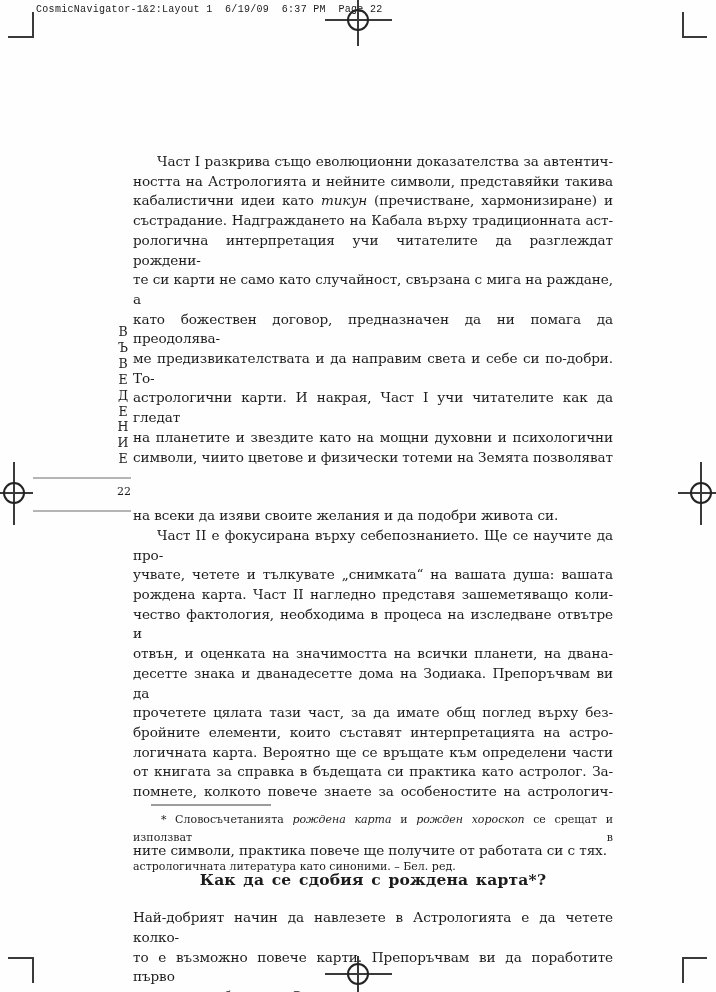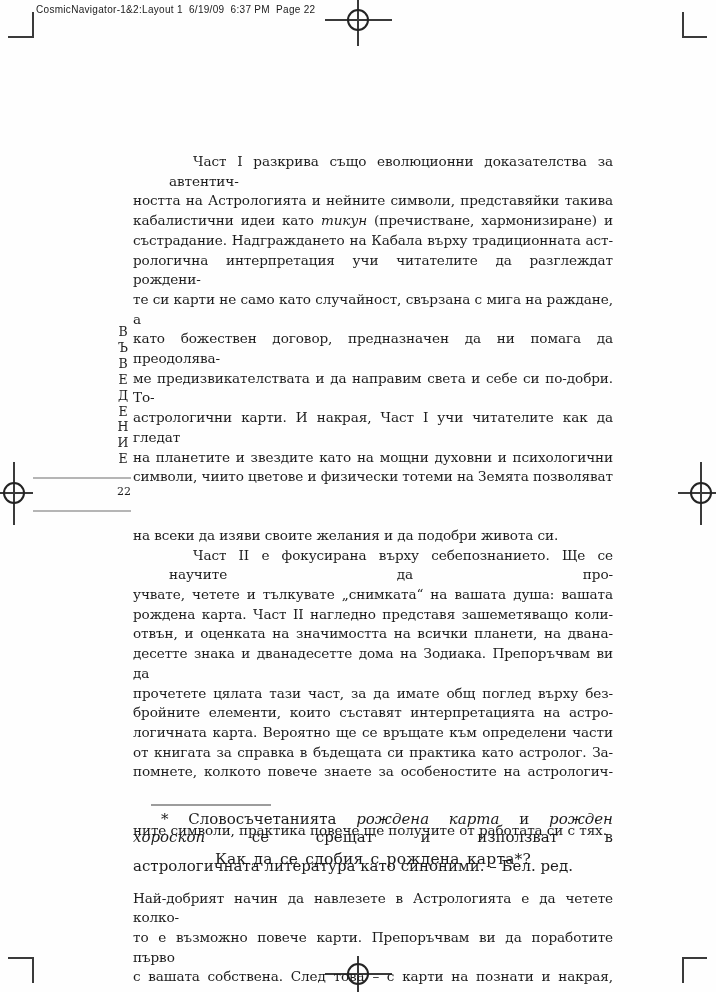--- a/index.html
+++ b/index.html
@@ -5,21 +5,21 @@
   * { margin:0; padding:0; box-sizing:border-box; }
   html,body { background:#ffffff; }
   .page {
     position:relative; width:716px; height:992px;
     background:#fefefe; overflow:hidden;
     font-family:"DejaVu Serif", serif; color:#1c1c1c;
   }
   
   .slug {
     position:absolute; left:36px; top:3px;
-    font-family:Liberation Sans, sans-serif;
+    font-family:Liberation Mono, monospace;
     font-size:10px; line-height:14px; letter-spacing:0.3px;
     white-space:pre; color:#1a1a1a;
   }
   
   .mk { position:absolute; background:#3a3a3a; }
   .mk.h { height:2px; }
   .mk.v { width:2px; }
   .circ {
     position:absolute; width:22px; height:22px;
     border:2px solid #232323; border-radius:50%;
@@ -35,31 +35,31 @@
     position:absolute; left:33px; top:485px; width:98px;
     text-align:right; font-size:11px; color:#1c1c1c;
   }
   
   .body-text {
     position:absolute; left:133px; top:152px; width:480px;
     font-size:13.6px; line-height:19.7px; letter-spacing:-0.1px;
   }
   .tline { text-align:justify; text-align-last:justify; }
   .tline.lastline { text-align-last:left;margin-top:39px; }
-  .tline.indent { text-indent:24px;margin-left:36px; }
+  .tline.indent { text-indent:24px; }
   .it { font-style:italic; }
   .heading {
-    text-align:right; text-align-last:center; font-weight:normal;
+    text-align:right; text-align-last:center; font-weight:bold;
     font-size:15.5px; letter-spacing:0.2px; word-spacing:2px;
     margin:9px 0 19px 0;
   }
   
   .footnote {
     position:absolute; left:133px; top:804px; width:480px;
-    font-size:15px; line-height:17.5px;
+    font-size:11px; line-height:17.5px;
   }
   .fn-rule { width:120px; height:2px; background:#9c9c9c; margin:0 0 5px 18px; }
   .fn-line { text-align:justify; text-align-last:justify; }
   .fn-line.lastline { text-align-last:left;margin-top:12px; }
   .fn-line.indent { text-indent:28px; }
 </style>
 </head>
 <body>
 
 <div class="page">
@@ -131,20 +131,21 @@
         <div class="tline"><span>ме предизвикателствата и да направим света и себе си по-добри. То-</span></div>
         <div class="tline"><span>астрологични карти. И накрая, Част I учи читателите как да гледат</span></div>
         <div class="tline"><span>на планетите и звездите като на мощни духовни и психологични</span></div>
         <div class="tline"><span>символи, чиито цветове и физически тотеми на Земята позволяват</span></div>
         <div class="tline lastline"><span>на всеки да изяви своите желания и да подобри живота си.</span></div>
       </div>
       <div>
         <div class="tline indent"><span>Част II е фокусирана върху себепознанието. Ще се научите да про-</span></div>
         <div class="tline"><span>учвате, четете и тълкувате „снимката“ на вашата душа: вашата</span></div>
         <div class="tline"><span>рождена карта. Част II нагледно представя зашеметяващо коли-</span></div>
+        <div class="tline"><span>чество фактология, необходима в процеса на изследване отвътре и</span></div>
         <div class="tline"><span>отвън, и оценката на значимостта на всички планети, на двана-</span></div>
         <div class="tline"><span>десетте знака и дванадесетте дома на Зодиака. Препоръчвам ви да</span></div>
         <div class="tline"><span>прочетете цялата тази част, за да имате общ поглед върху без-</span></div>
         <div class="tline"><span>бройните елементи, които съставят интерпретацията на астро-</span></div>
         <div class="tline"><span>логичната карта. Вероятно ще се връщате към определени части</span></div>
         <div class="tline"><span>от книгата за справка в бъдещата си практика като астролог. За-</span></div>
         <div class="tline"><span>помнете, колкото повече знаете за особеностите на астрологич-</span></div>
         <div class="tline lastline"><span>ните символи, практика повече ще получите от работата си с тях.</span></div>
       </div>
       <div class="heading">Как да се сдобия с рождена карта*?</div>

